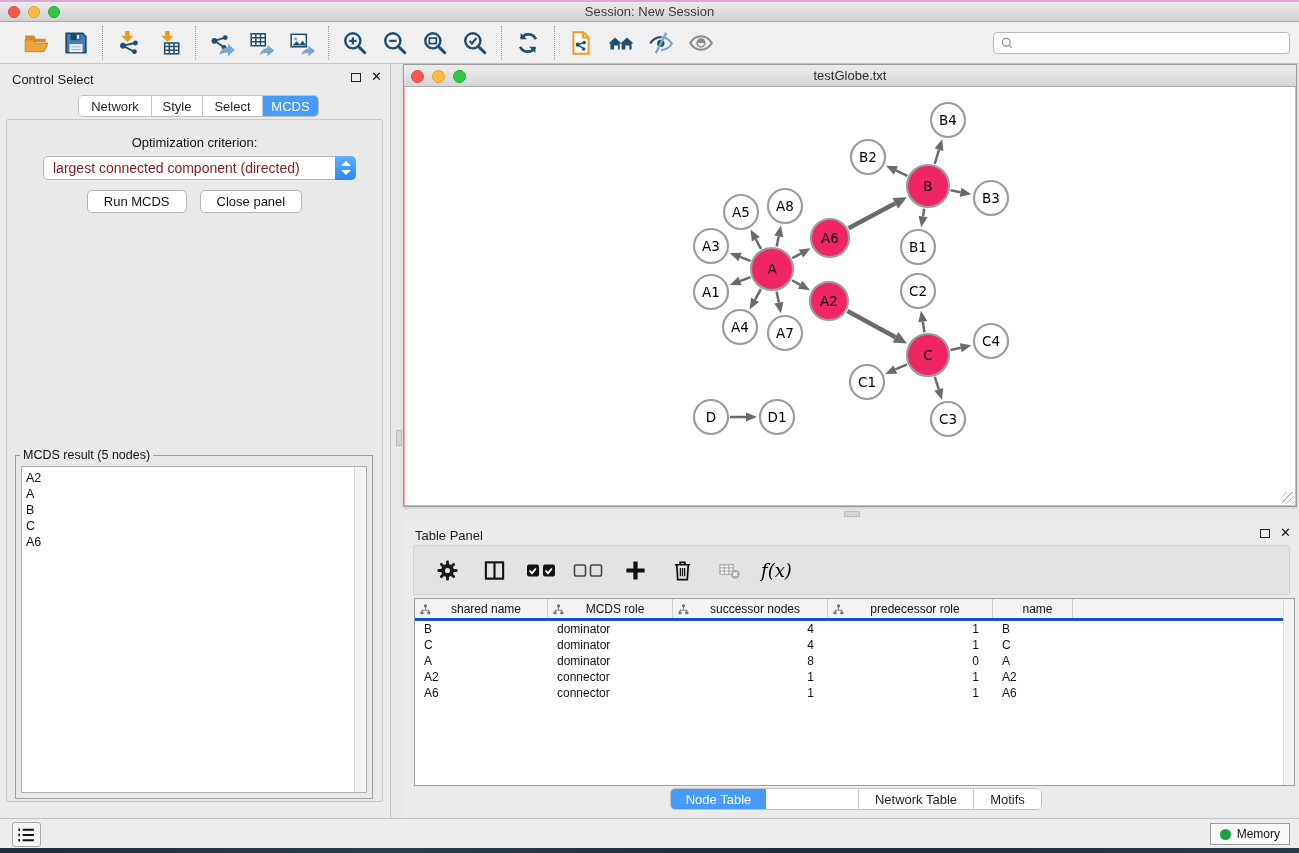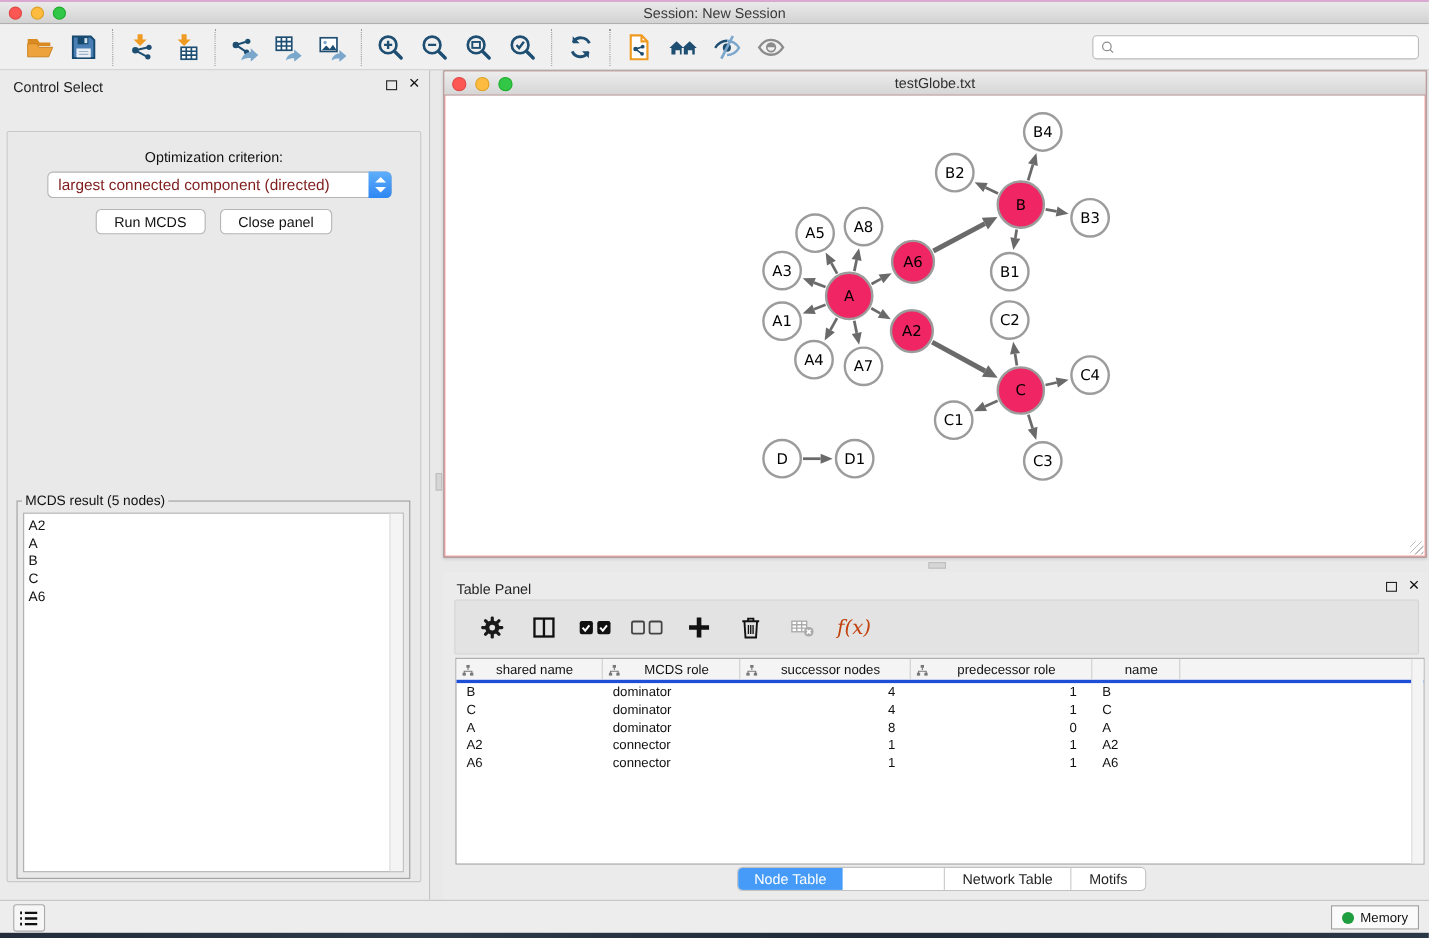--- a/index.html
+++ b/index.html
@@ -81,21 +81,21 @@
     background:repeating-linear-gradient(135deg, transparent 0 3px, #BDBDBD 3px 4px); }
   .splitter-h { position:absolute; left:396px; top:430px; width:6px; height:16px; background:#D6D6D6; border:1px solid #BDBDBD; }
   .splitter-v { position:absolute; left:844px; top:511px; width:16px; height:6px; background:#D6D6D6; border:1px solid #BDBDBD; }
 
   
   .table-panel { position:absolute; left:403px; top:520px; width:896px; height:298px; background:#EBEBEB; }
   .tp-toolbar { position:absolute; left:10px; right:9px; top:25px; height:50px; background:#E3E3E3;
     border:1px solid #D4D4D4; border-radius:2px; display:flex; align-items:center; gap:17px; padding-left:18px; }
   .tp-btn { width:30px; height:30px; display:flex; align-items:center; justify-content:center; cursor:pointer; }
   .tp-btn.disabled { cursor:default; }
-  .fx-label { font-family:"DejaVu Serif","Liberation Serif",serif; font-style:italic; font-size:18px; color:#c2410c; }
+  .fx-label { font-family:"DejaVu Serif","Liberation Serif",serif; font-style:italic; font-size:18px; color:#000000; }
 
   .node-table { position:absolute; left:11px; right:4px; top:78px; height:188px; background:#FFF; border:1px solid #9E9E9E; }
   .nt-header { display:flex; height:22px; background:#F4F4F4; border-bottom:3px solid #1d4ed8; }
   .nt-hcell { position:relative; display:flex; align-items:center; border-right:1px solid #CFCFCF; font-size:12px; color:#111; }
   .nt-hcell .tree-icon { position:absolute; left:5px; top:5px; }
   .nt-hcell .hlabel { flex:1; text-align:center; padding-left:10px; }
   .nt-row { display:flex; height:16px; font-size:12px; color:#111; }
   .nt-cell { padding:1px 4px 0 9px; white-space:nowrap; overflow:hidden; }
   .nt-cell.num { text-align:right; padding-right:14px; }
   .nt-scroll { position:absolute; right:0; top:0; bottom:0; width:11px; background:#F4F4F4; border-left:1px solid #DCDCDC; }
@@ -283,20 +283,26 @@
   </div>
 
   <div class="control-panel">
     <div class="panel-header">
       <span class="panel-title">Control Select</span>
       <span class="panel-controls">
         <span class="float-btn"></span>
         <span class="close-btn">✕</span>
       </span>
     </div>
+    <div id="control-tabs" class="seg-tabs">
+        <div class="seg-tab" style="width: 72px;">Network</div>
+        <div class="seg-tab" style="width: 51px;">Style</div>
+        <div class="seg-tab" style="width: 60px;">Select</div>
+        <div class="seg-tab selected" style="width: 56px;">MCDS</div>
+      </div>
     <div class="cp-content">
       <div class="opt-label">Optimization criterion:</div>
       <div class="combo">
         <span class="combo-text">largest connected component (directed)</span>
         <span class="combo-arrows">
             <span class="up"></span>
             <span class="down"></span>
           </span>
       </div>
       <div class="btn-row">

